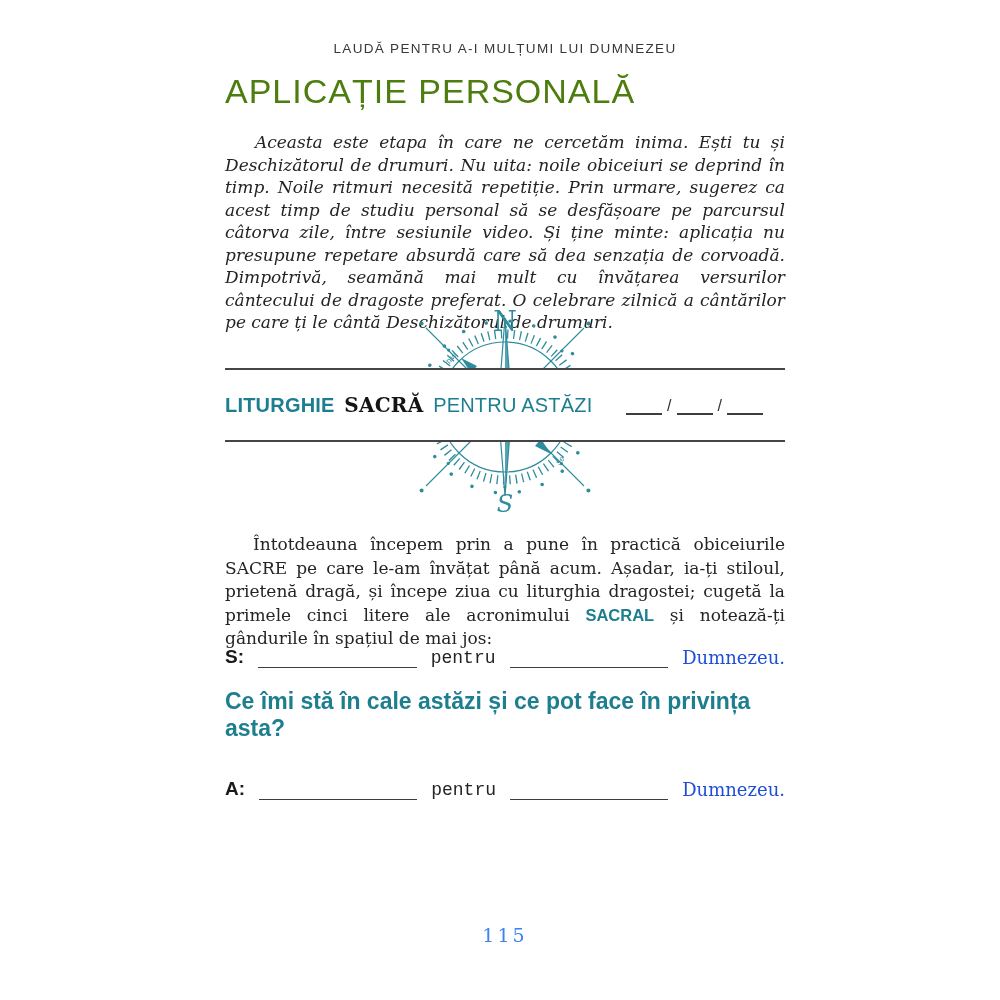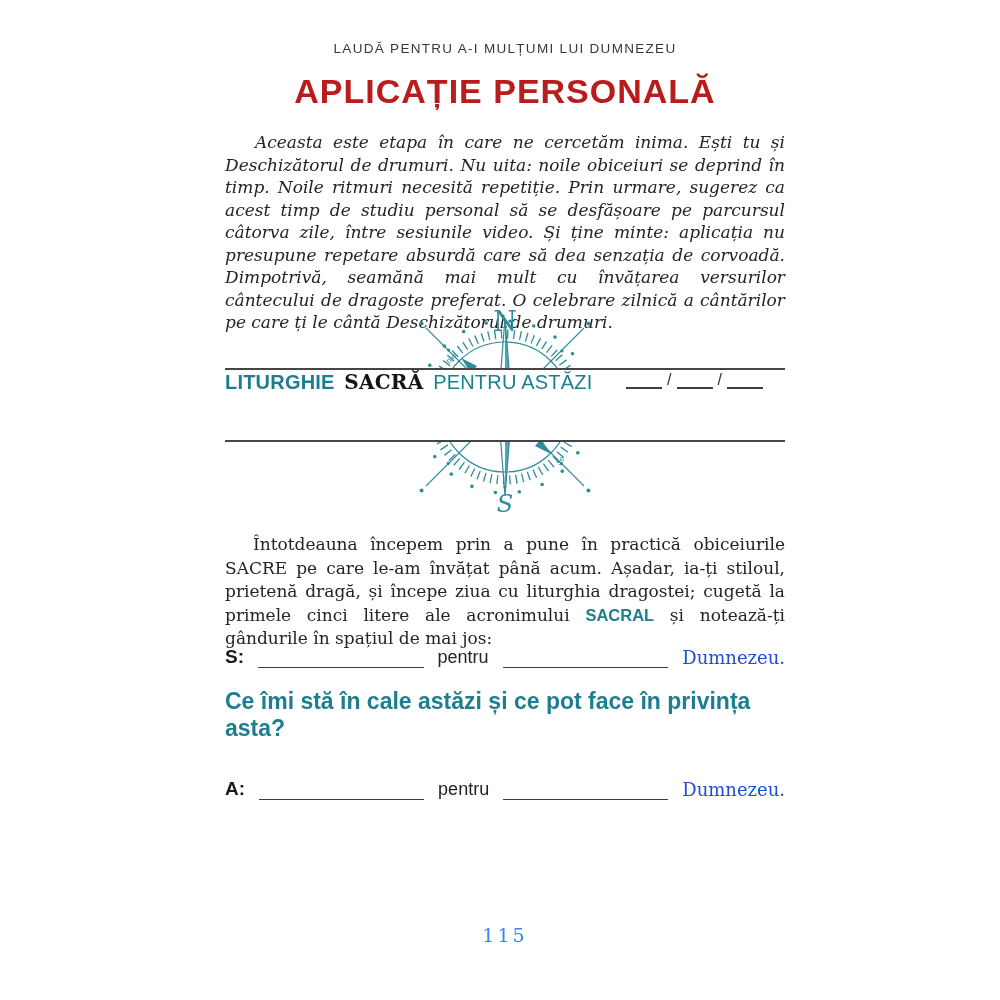--- a/index.html
+++ b/index.html
@@ -11,36 +11,36 @@
   *{margin:0;padding:0;box-sizing:border-box;}
   html,body{width:1000px;height:1000px;background:#ffffff;overflow:hidden;}
   body{font-family:"Liberation Sans",sans-serif;color:var(--ink);position:relative;}
   .content{position:absolute;left:225px;top:0;width:560px;height:936px;}
 
   .running-header{
     position:absolute;top:41px;left:0;width:100%;text-align:center;
     font-size:13.5px;font-weight:500;letter-spacing:1.3px;color:#383838;
   }
   .page-title{
-    position:absolute;top:72px;left:0;width:100%;text-align:center;
-    font-size:34px;font-weight:700;letter-spacing:1px;color:#b91c1c;
+    position:absolute;top:72px;left:0;width:100%;text-align:left;
+    font-size:34px;font-weight:400;letter-spacing:1px;color:#4d7c0f;
   }
   .intro{
     position:absolute;top:131px;left:0;width:100%;
     font-family:"DejaVu Serif",serif;font-style:italic;
     font-size:17px;line-height:22.5px;text-align:justify;text-indent:30px;
     color:#242424;
   }
 
   .compass-section{position:absolute;top:300px;left:0;width:100%;height:215px;}
   .compass-svg{position:absolute;left:calc(50% - 140px);top:0;z-index:1;}
   .liturgy-band{
     position:absolute;left:0;top:68px;width:100%;height:74px;z-index:2;
     background:#ffffff;border-top:2px solid var(--rule);border-bottom:2px solid var(--rule);
-    display:flex;align-items:flex-start;
+    display:flex;align-items:center;
   }
   .liturgy-title{font-size:20px;letter-spacing:0.2px;white-space:nowrap;}
   .liturgy-word1{color:var(--teal);font-weight:700;}
   .liturgy-word2{color:#141414;font-family:"DejaVu Serif",serif;font-weight:700;margin:0 4px;}
   .liturgy-word3{color:var(--teal);font-weight:400;}
   .date-fields{margin-left:auto;padding-right:22px;display:flex;align-items:flex-end;color:#333;}
   .date-blank{display:inline-block;width:36px;height:19px;border-bottom:2px solid #3d3d3d;}
   .date-sep{font-size:16px;margin:0 5px;color:#333;}
 
   .body-par{
@@ -48,21 +48,21 @@
     font-family:"DejaVu Serif",serif;font-size:17px;line-height:23.5px;
     text-align:justify;text-indent:28px;color:#242424;
   }
   .acronym{color:var(--teal);font-weight:700;font-family:"Liberation Sans",sans-serif;font-size:16.5px;}
 
   .fill-row{position:absolute;left:0;width:100%;display:flex;align-items:flex-end;white-space:nowrap;}
   .row-s{top:646px;}
   .row-a{top:778px;}
   .fill-letter{font-weight:700;font-size:19px;color:#1a1a1a;margin-right:14px;}
   .fill-blank{display:inline-block;width:192px;height:21px;border-bottom:1.5px solid #3d3d3d;}
-  .fill-word{font-family:Liberation Sans, sans-serif;font-size:18px;color:#242424;margin:0 14px;}
+  .fill-word{font-family:Liberation Mono, monospace;font-size:18px;color:#242424;margin:0 14px;}
   .fill-end{font-family:"DejaVu Serif",serif;font-size:18px;color:#1d4ed8;margin-left:14px;}
 
   .question{position:absolute;left:0;width:100%;font-weight:700;font-size:23px;color:var(--teal);}
   .q1{top:688px;}
   .q2{top:820px;}
 
   .page-number{
     position:absolute;top:924px;left:0;width:100%;text-align:center;
     font-family:"DejaVu Serif",serif;font-size:19px;letter-spacing:3px;color:#3b82f6;
   }

